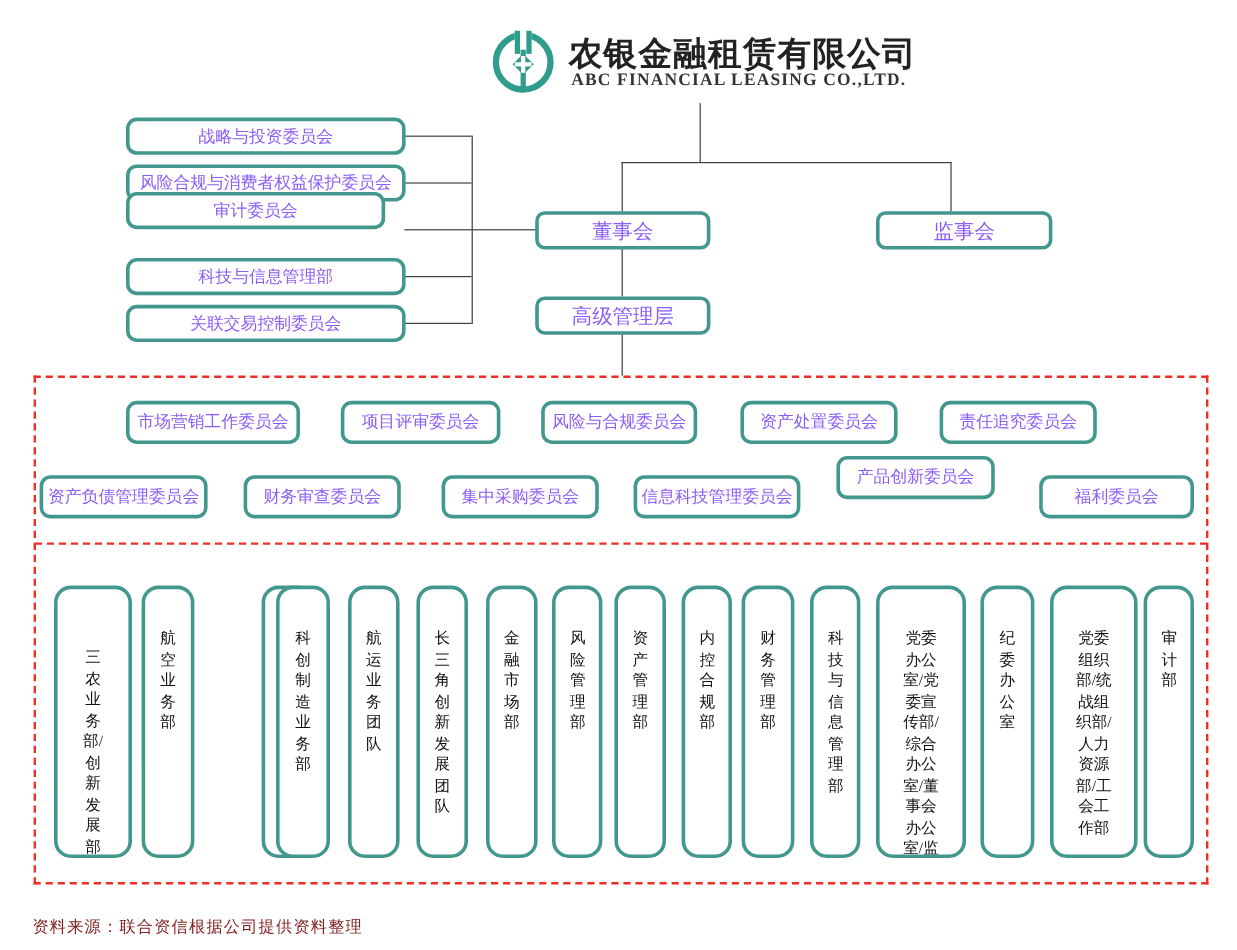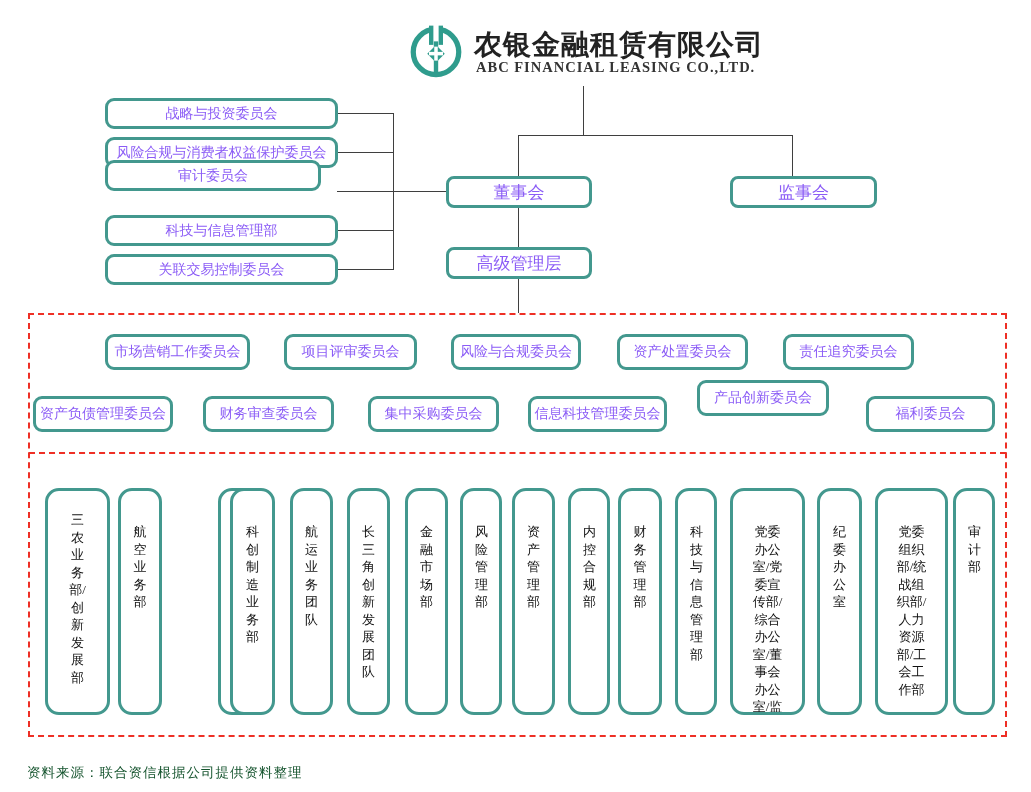--- a/index.html
+++ b/index.html
@@ -29,25 +29,25 @@
   .red-region { position: absolute; left: 28px; top: 313px; width: 979px; height: 424px;
                 border: 2px dashed #ee2f25; z-index: 0; }
   .red-divider { position: absolute; left: 29px; top: 452px; width: 977px; height: 0;
                  border-top: 2px dashed #ee2f25; z-index: 0; }
 
   
   .dept { position: absolute; top: 488px; height: 227px; background: #fff; border: 3px solid #43988e;
           border-radius: 14px; font-size: 13px; line-height: 17.5px; color: #111;
           text-align: center; word-break: break-all; overflow: hidden; z-index: 2; }
   .d1 { padding: 32px 12px 0; }
-  .d2 { padding: 20px 18px 0; }
+  .d2 { padding: 48px 18px 0; }
   .d3 { padding: 32px 16px 0; }
 
   
-  .source { position: absolute; left: 27px; top: 764px; font-size: 13.5px; color: #14532d; letter-spacing: 1px; }
+  .source { position: absolute; left: 27px; top: 764px; font-size: 13.5px; color: #7f1d1d; letter-spacing: 1px; }
 </style>
 </head>
 <body>
 
 <div id="canvas">
 
   <svg class="logo" viewBox="0 0 64 66" aria-hidden="true">
     <circle cx="32" cy="34" r="26" fill="none" stroke="#2f9c8d" stroke-width="6"></circle>
     <rect x="24" y="2" width="16" height="20" fill="#ffffff"></rect>
     <rect x="24" y="4" width="5" height="22" fill="#2f9c8d"></rect>

